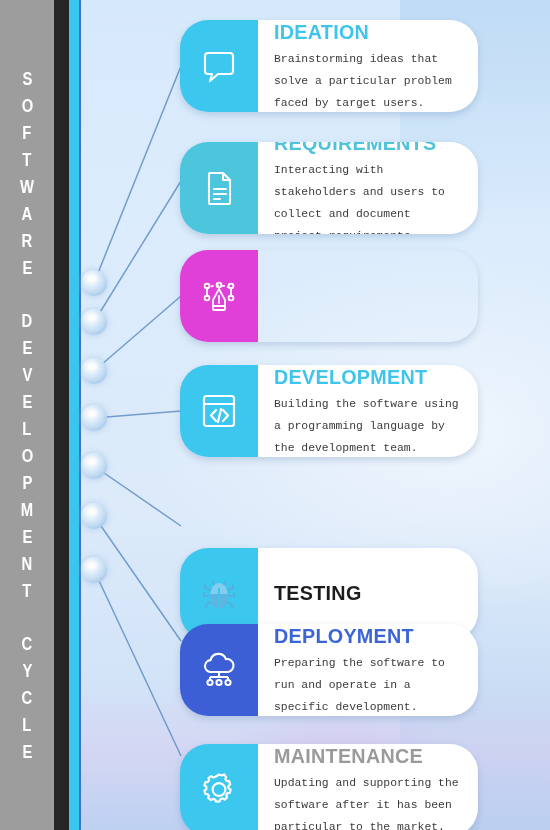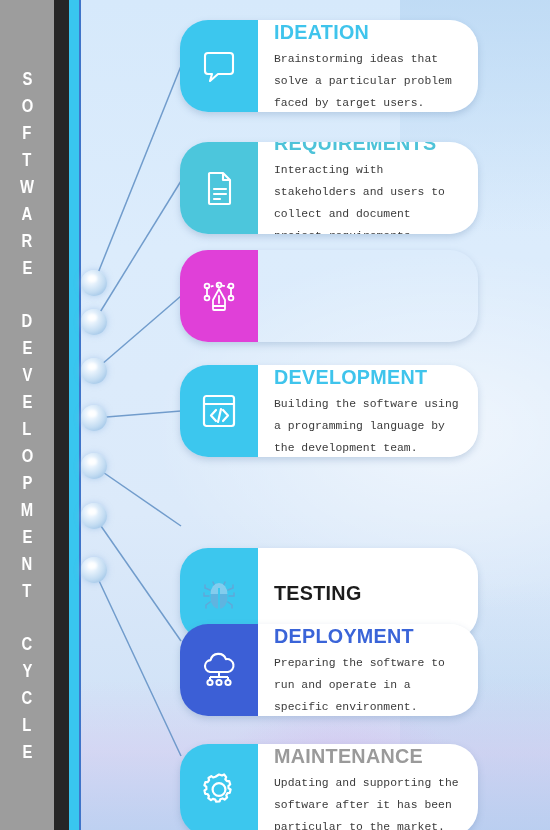--- a/index.html
+++ b/index.html
@@ -323,21 +323,21 @@
         <line x1="13" y1="29" x2="31" y2="29" stroke="#ffffff" stroke-width="2"></line>
         <line x1="13" y1="29" x2="13" y2="32" stroke="#ffffff" stroke-width="2"></line>
         <line x1="31" y1="29" x2="31" y2="32" stroke="#ffffff" stroke-width="2"></line>
         <circle cx="13" cy="34.5" r="2.6" fill="none" stroke="#ffffff" stroke-width="2"></circle>
         <circle cx="22" cy="34.5" r="2.6" fill="none" stroke="#ffffff" stroke-width="2"></circle>
         <circle cx="31" cy="34.5" r="2.6" fill="none" stroke="#ffffff" stroke-width="2"></circle>
       </svg>
     </div>
     <div class="card-body">
       <div class="card-title" style="color: rgb(58, 100, 216);">DEPLOYMENT</div>
-      <div class="card-desc">Preparing the software to run and operate in a specific environment.</div>
+      <div class="card-desc">Preparing the software to run and operate in a specific development.</div>
     </div>
   </div>
 
   <div class="card" style="top:744px;">
     <div class="card-icon" style="background: rgb(60, 199, 238);">
       <svg width="44" height="44" viewBox="0 0 44 44">
         <path d="M22 6.5 l3.1 1.0 l2.0 -1.0 l2.1 2.6 l-0.9 2.1 l1.6 1.9 l2.3 0.1 l1.0 3.2 l-1.8 1.4 l0.2 2.5 l2.0 1.2 l-0.8 3.3 l-2.3 0.3 l-1.2 2.2 l0.8 2.1 l-2.5 2.2 l-2.0 -1.2 l-2.3 0.9 l-0.7 2.2 l-3.4 0.2 l-0.9 -2.1 l-2.4 -0.7 l-1.9 1.3 l-2.7 -2.0 l0.6 -2.2 l-1.4 -2.0 l-2.3 -0.2 l-0.7 -3.3 l1.9 -1.3 l-0.1 -2.5 l-1.9 -1.3 l1.0 -3.2 l2.3 0.0 l1.4 -2.0 l-0.6 -2.2 l2.8 -1.9 l1.8 1.4 l2.4 -0.8 z" fill="none" stroke="#ffffff" stroke-width="2.2" stroke-linejoin="round"></path>
         <circle cx="22" cy="21.5" r="6.4" fill="none" stroke="#ffffff" stroke-width="2.2"></circle>
       </svg>
     </div>

